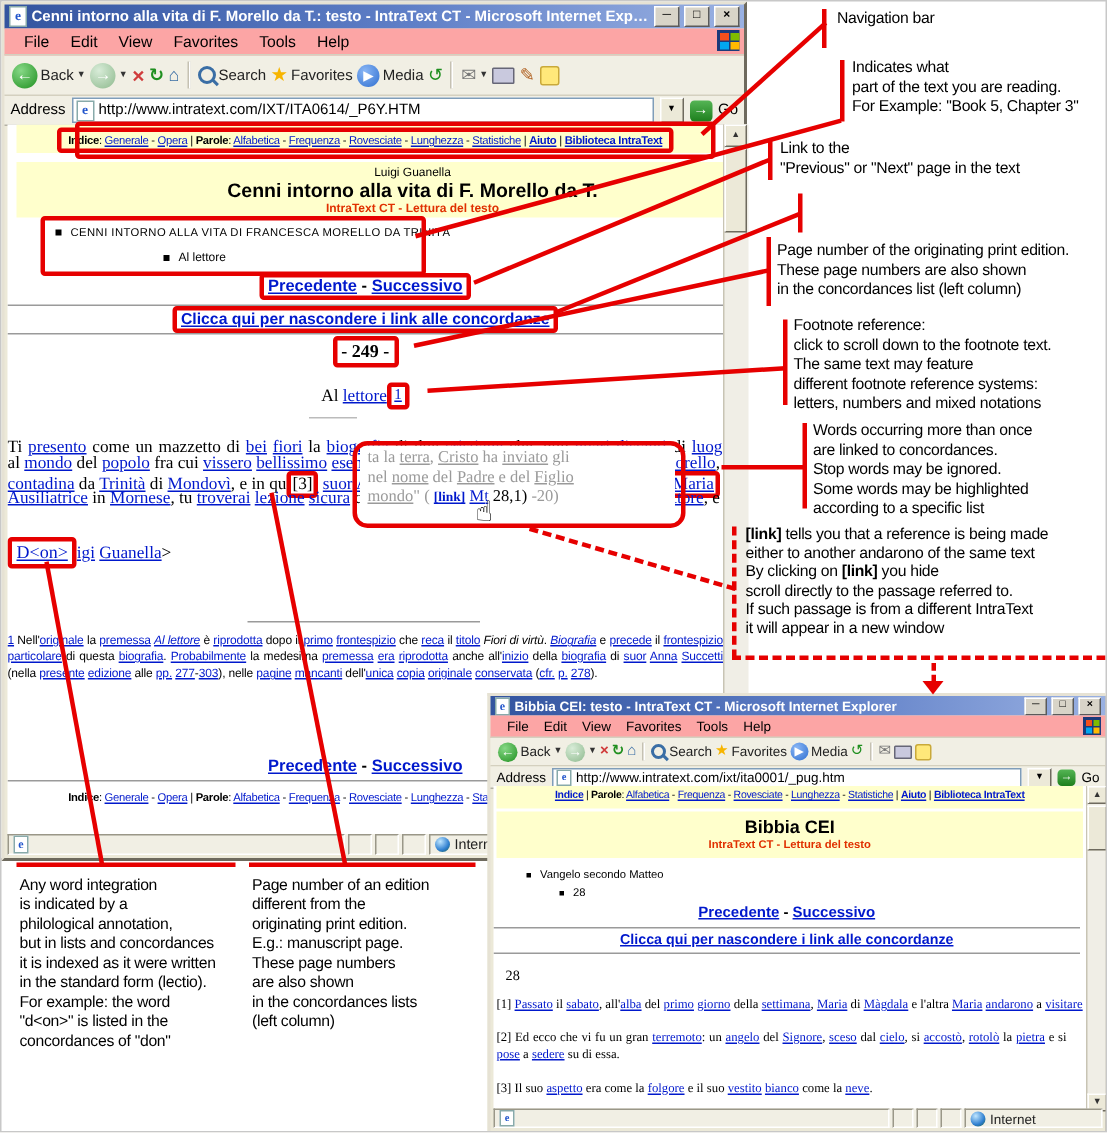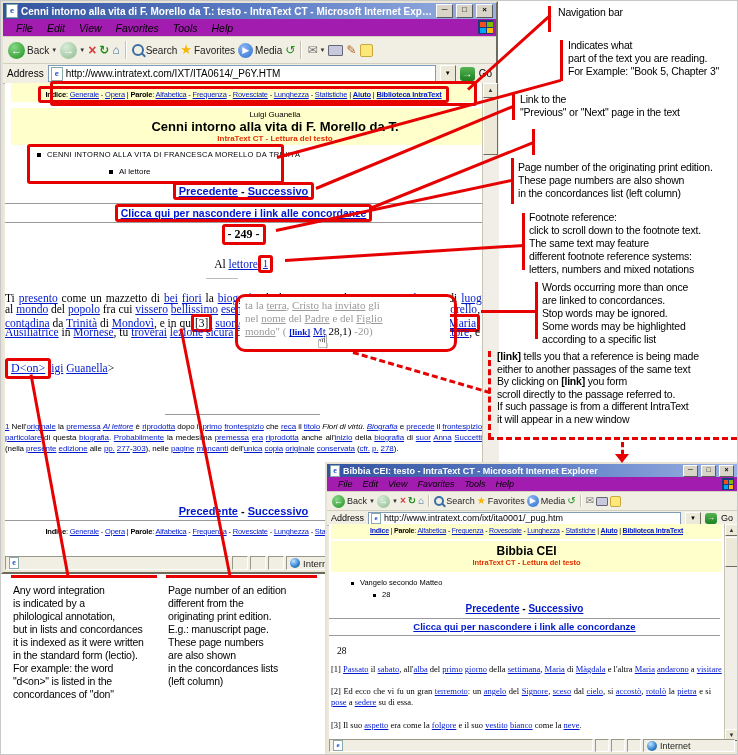--- a/index.html
+++ b/index.html
@@ -7,21 +7,21 @@
           font-family:"Liberation Sans","DejaVu Sans",sans-serif;border:1px solid #c8c8c8;box-sizing:border-box;}
   
   .win{position:absolute;background:#ece9d8;border:2px solid;border-color:#e6e2d4 #6e6a5e #6e6a5e #e6e2d4;box-sizing:border-box;}
   .titlebar{height:16px;background:linear-gradient(90deg,#33549f 0%,#5f7fc7 55%,#9ab1e2 100%);
             color:#fff;font-weight:bold;font-size:10px;display:flex;align-items:center;padding:0 3px;gap:3px;white-space:nowrap;overflow:hidden;}
   .titletext{flex:1;overflow:hidden;text-overflow:ellipsis;}
   .winbtn{width:15px;height:12px;background:#d8d4c8;border:1px solid;border-color:#fff #5a5a5a #5a5a5a #fff;
           font-size:8px;line-height:10px;text-align:center;color:#000;flex:none;}
   .pageicon{width:10px;height:12px;background:#fff;border:1px solid #8aa;color:#2255cc;
             font:bold 9px "Liberation Serif",serif;text-align:center;line-height:11px;flex:none;}
-  .menubar{position:relative;height:17px;background:#a21caf;border-bottom:1px solid #d4d0bf;display:flex;align-items:center;font-size:10.5px;padding-left:6px;font-style:italic;}
+  .menubar{position:relative;height:17px;background:#fca5a5;border-bottom:1px solid #d4d0bf;display:flex;align-items:center;font-size:10.5px;padding-left:6px;}
   .menubar .mi{padding:0 7px;}
   .winflag{position:absolute;right:3px;top:1px;width:15px;height:14px;background:#1b3a7a;display:grid;grid-template-columns:6px 6px;grid-template-rows:5px 5px;gap:1px;padding:2px 0 0 2px;box-sizing:border-box;}
   .winflag i{display:block;}
   .toolbar{height:26px;background:#f1efe4;border-bottom:1px solid #d4d0bf;display:flex;align-items:center;gap:3px;padding-left:5px;font-size:10px;color:#222;white-space:nowrap;overflow:hidden;}
   .toolbar.small{height:18px;gap:2px;font-size:9px;}
   .tbtn{display:flex;align-items:center;gap:2px;flex:none;}
   .circ{width:17px;height:17px;border-radius:50%;background:radial-gradient(circle at 35% 30%,#86d886,#1f8f1f);
         color:#fff;font-size:11px;line-height:17px;text-align:center;flex:none;}
   .small .circ{width:13px;height:13px;font-size:9px;line-height:13px;}
   .circ.dim{background:radial-gradient(circle at 35% 30%,#d8ecd8,#8db98d);}
@@ -416,22 +416,22 @@
   </div>
   <div class="ann" style="left:541px;top:280px">
     <div>Words occurring more than once</div>
       <div>are linked to concordances.</div>
       <div>Stop words may be ignored.</div>
       <div>Some words may be highlighted</div>
       <div>according to a specific list</div>
   </div>
   <div class="ann" style="left:496px;top:349px;line-height:12.5px">
     <div><span class="bb">[link]</span><span> tells you that a reference is being made</span></div>
-      <div><span>either to another passages of the same text</span></div>
-      <div><span>By clicking on </span><span class="bb">[link]</span><span> you form</span></div>
+      <div><span>either to another andarono of the same text</span></div>
+      <div><span>By clicking on </span><span class="bb">[link]</span><span> you hide</span></div>
       <div><span>scroll directly to the passage referred to.</span></div>
       <div><span>If such passage is from a different IntraText</span></div>
       <div><span>it will appear in a new window</span></div>
   </div>
   <div class="ann" style="left:12px;top:583px">
     <div>Any word integration</div>
       <div>is indicated by a</div>
       <div>philological annotation,</div>
       <div>but in lists and concordances</div>
       <div>it is indexed as it were written</div>

